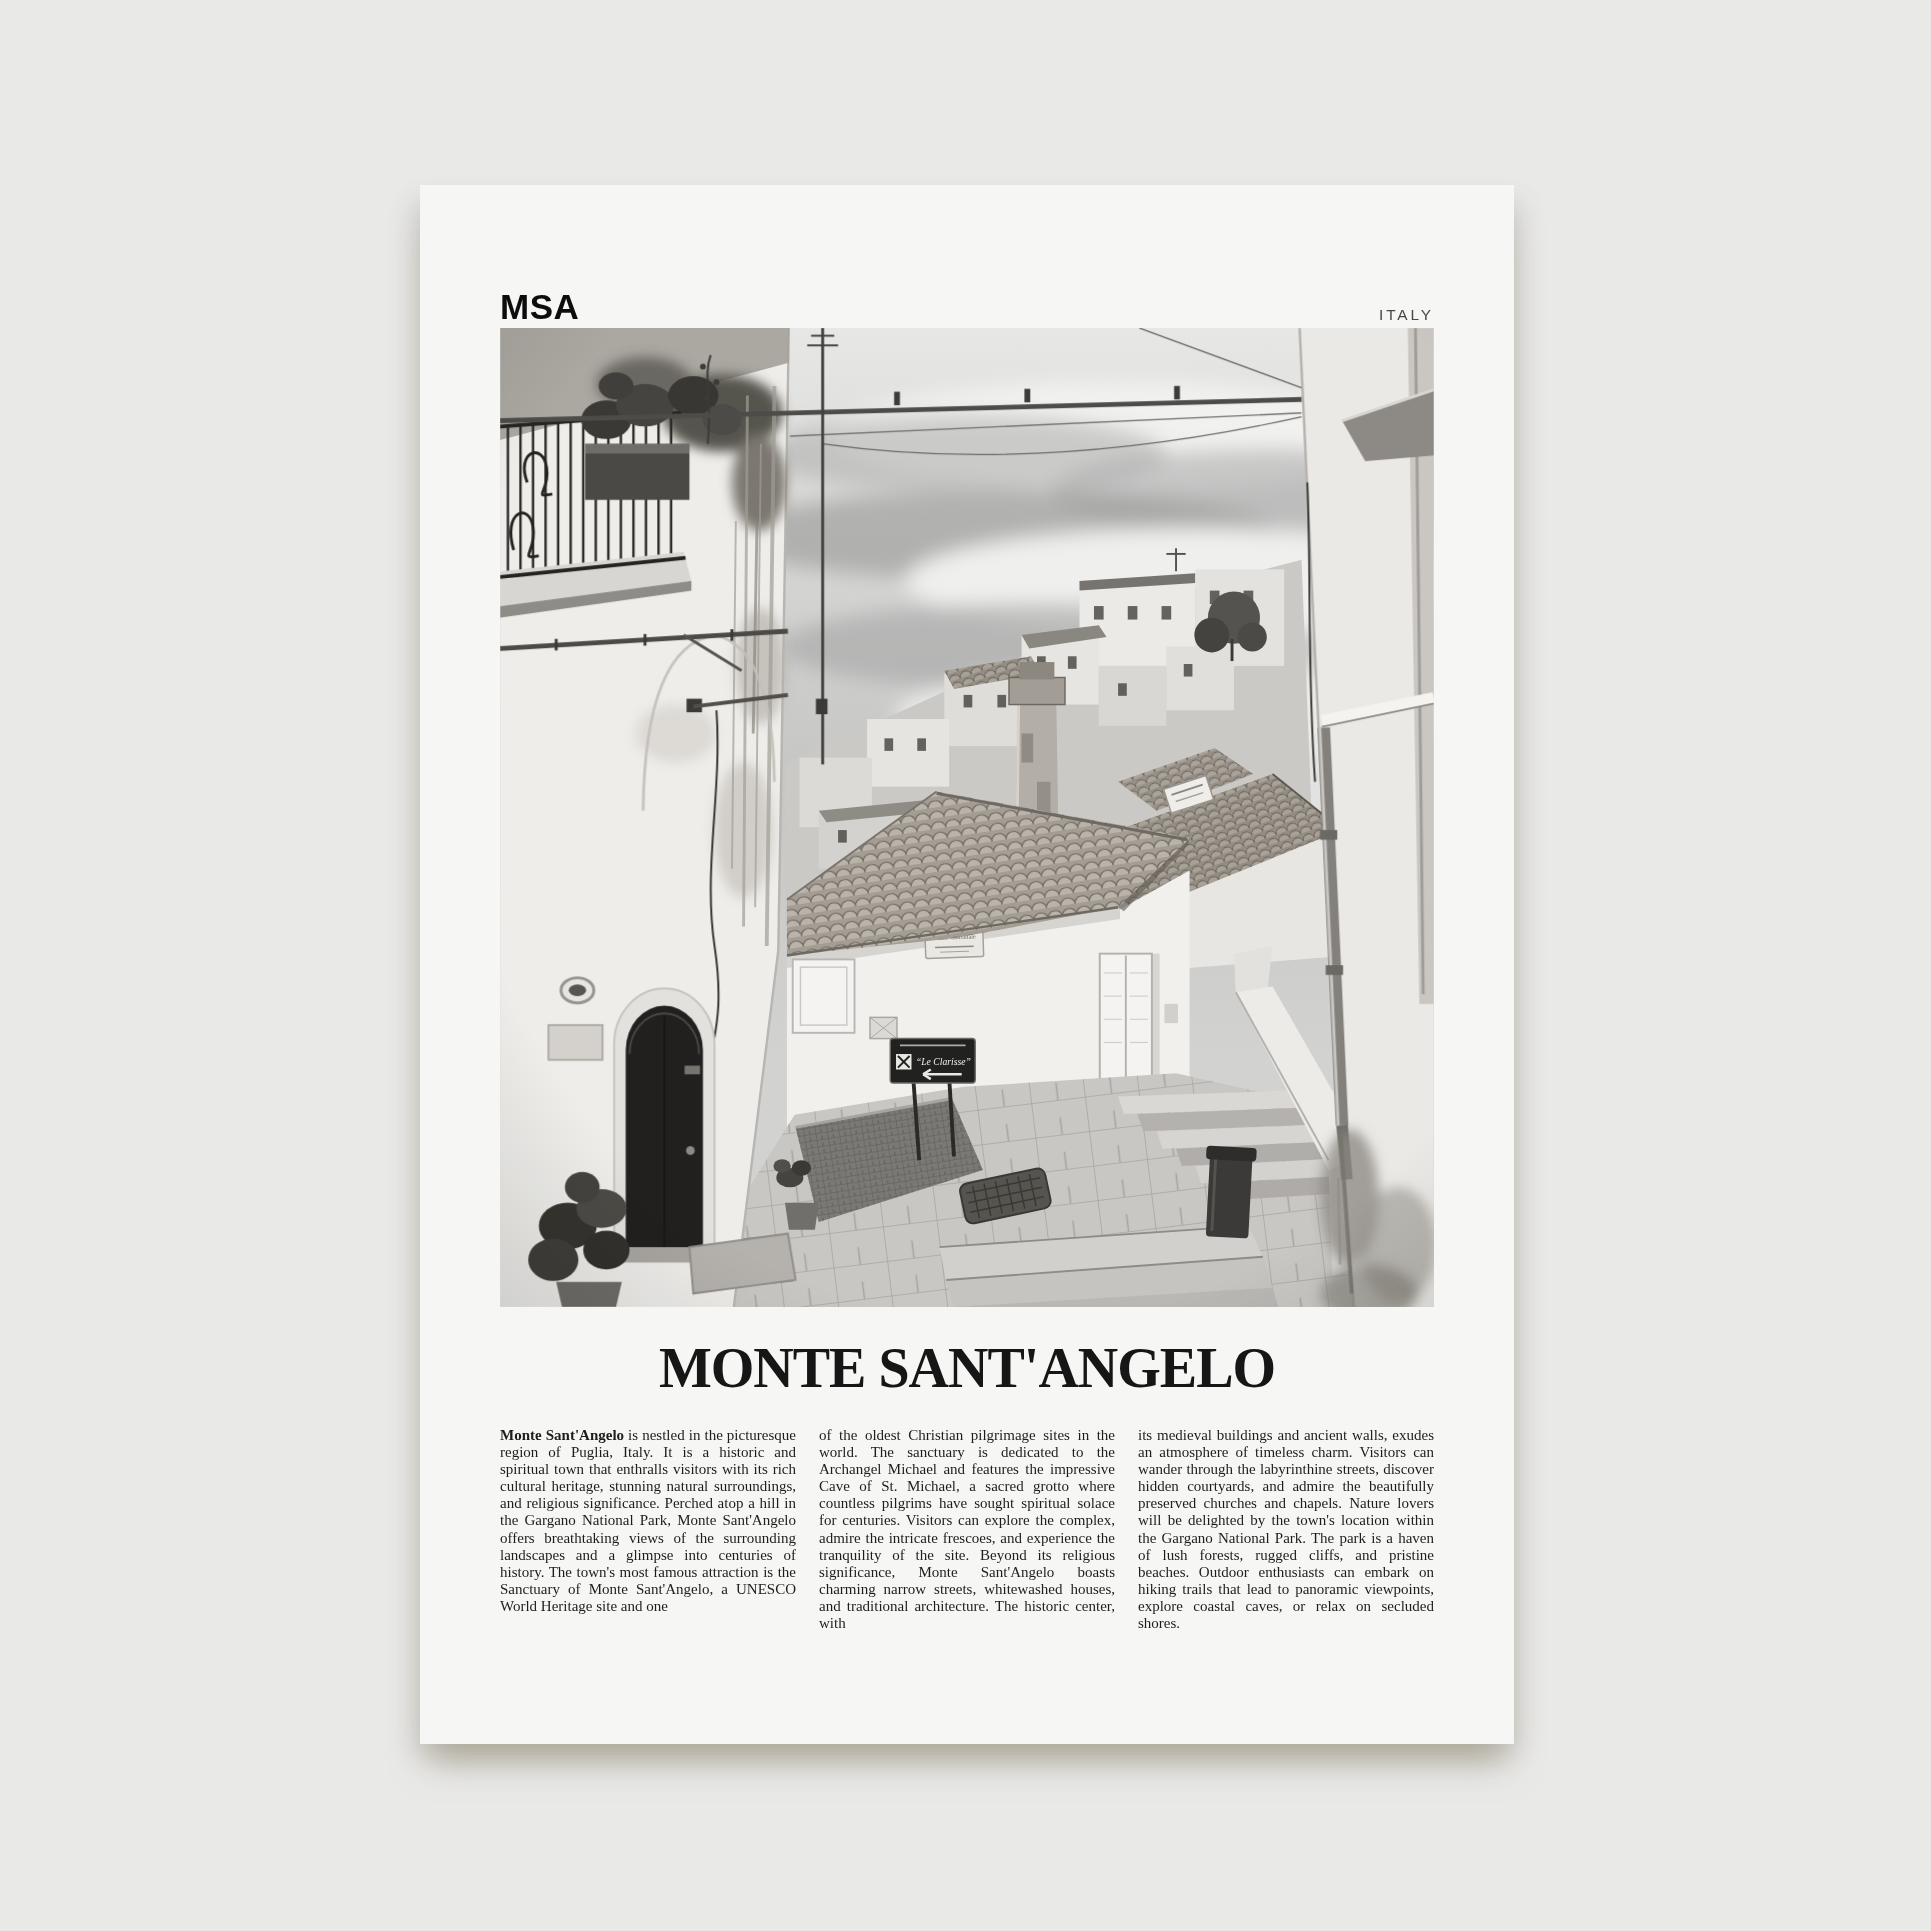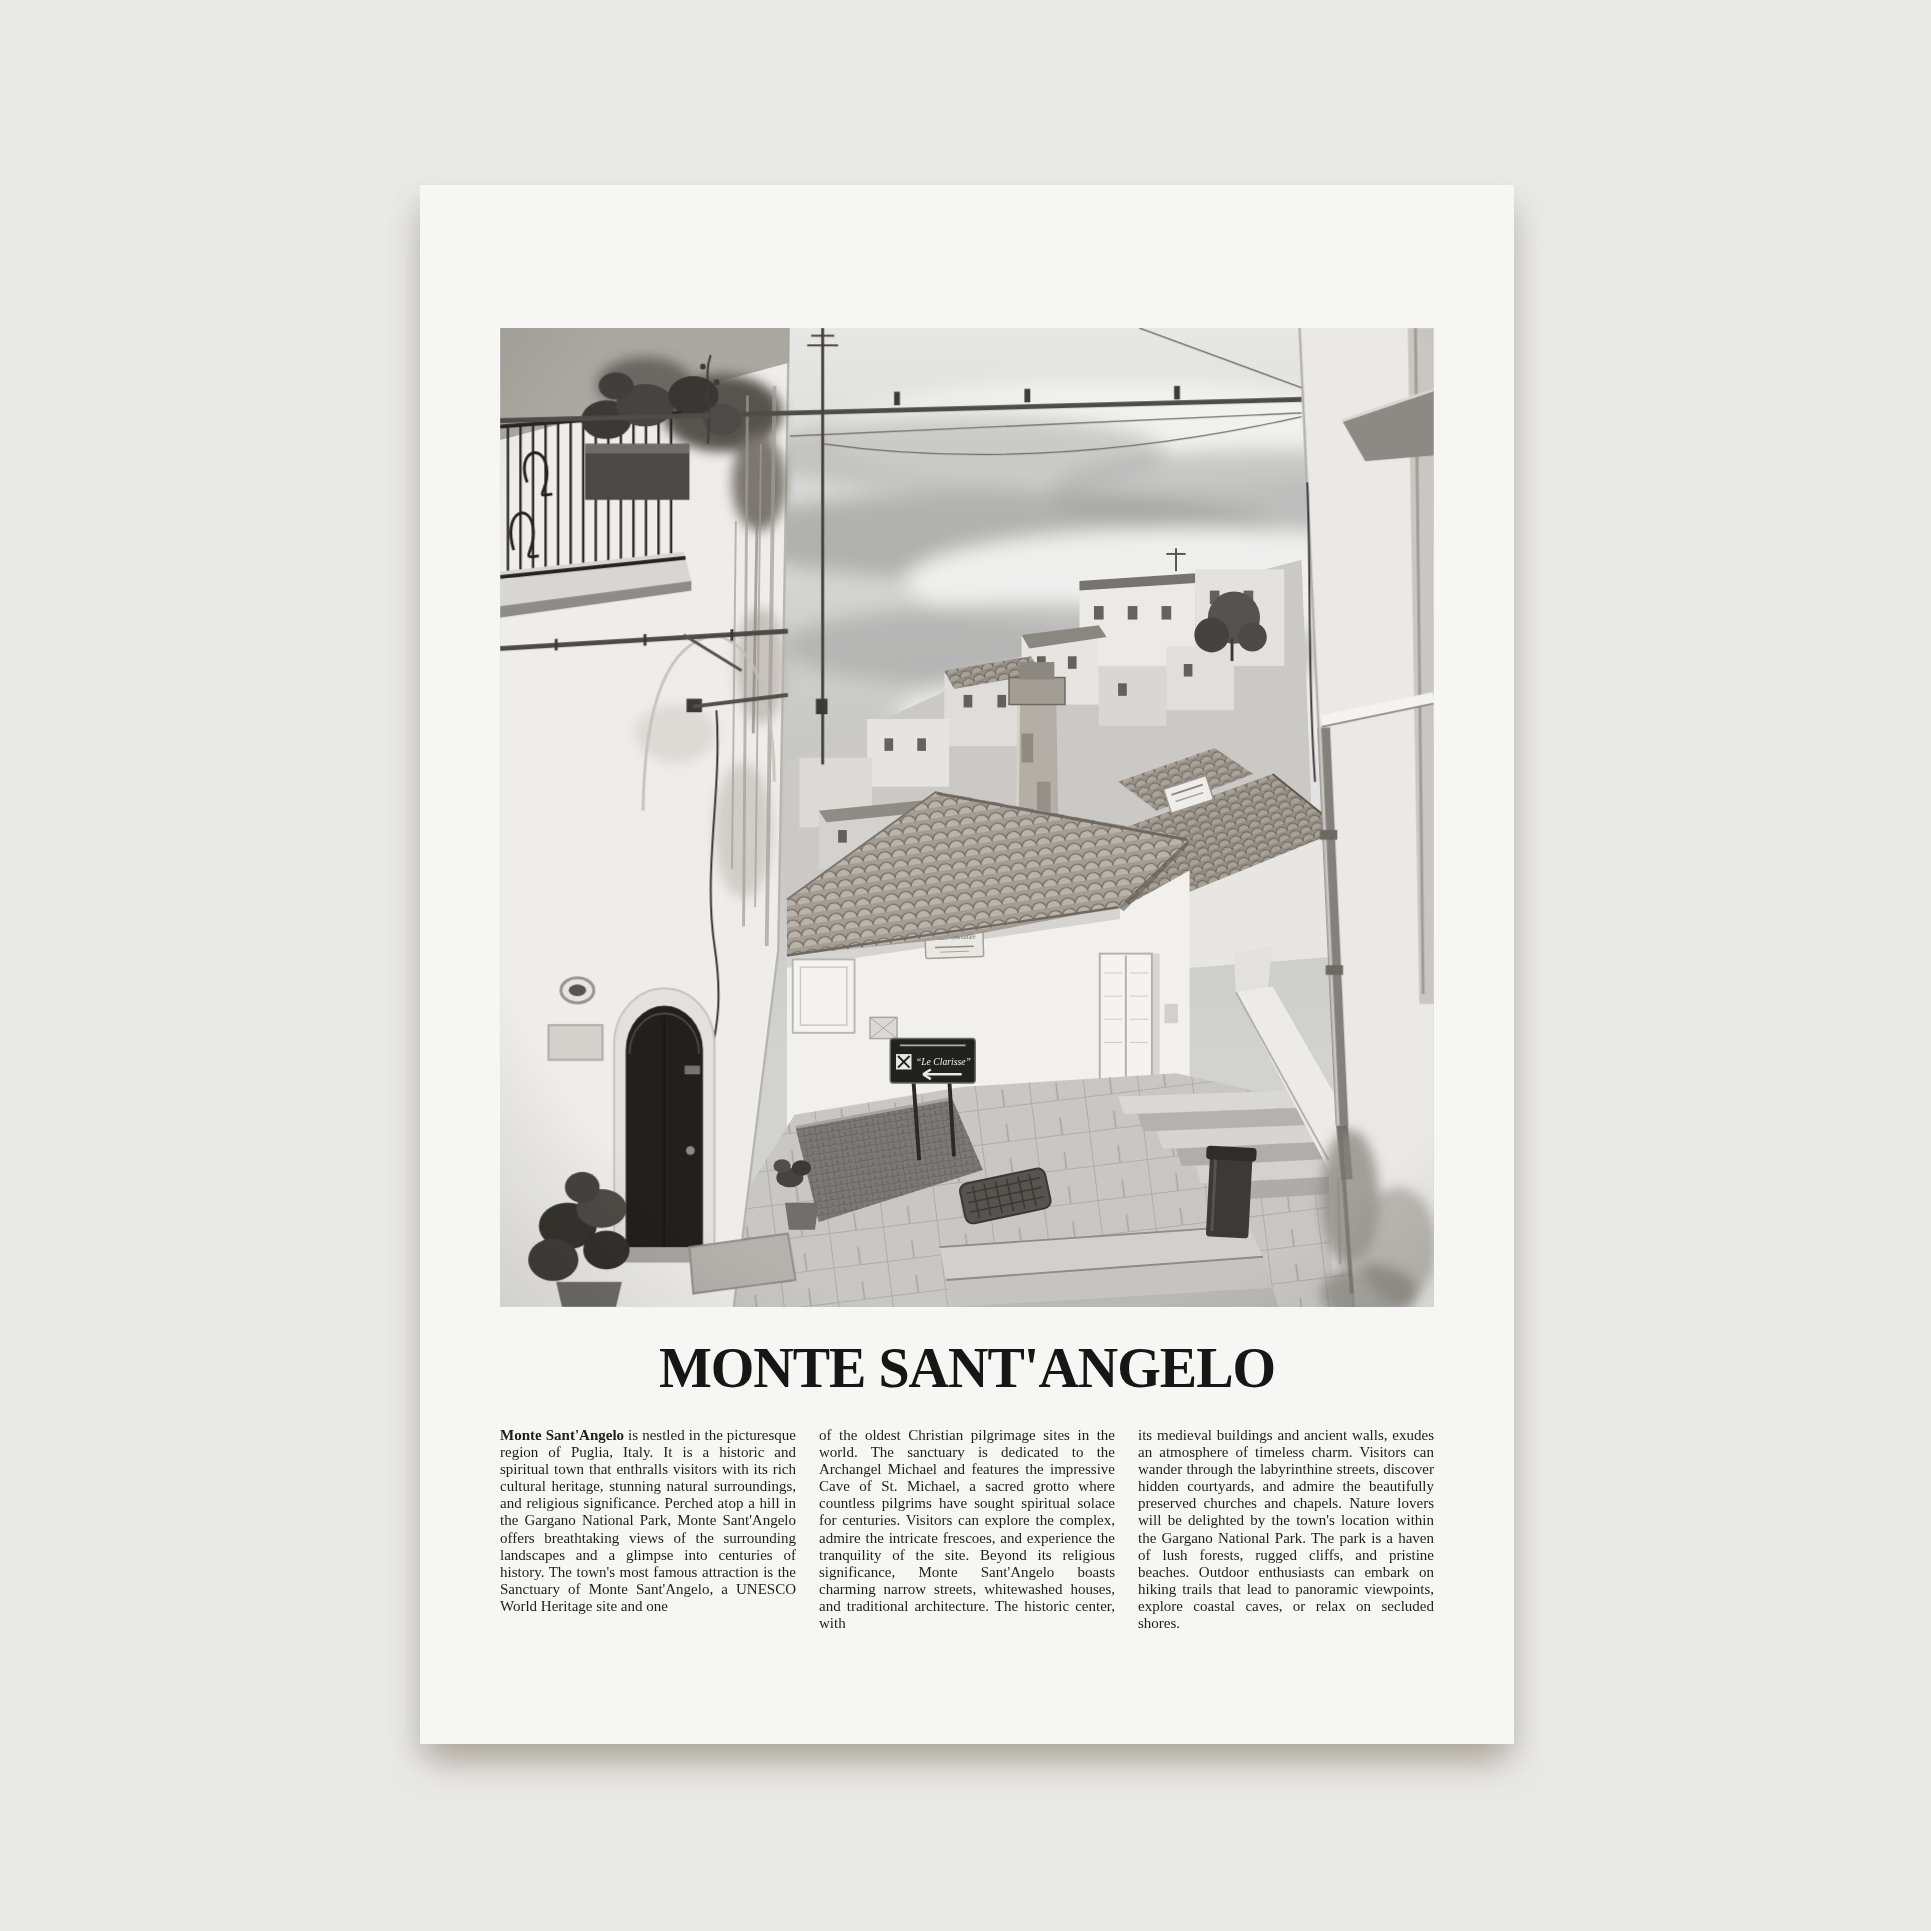--- a/index.html
+++ b/index.html
@@ -52,20 +52,24 @@
   }
   .col p{margin:0;}
   .col .lead{font-weight:700;}
 </style>
 </head>
 <body>
 
 <div class="stage">
   <div class="poster">
 
+    <header class="poster-header">
+      <div class="brand">MSA</div>
+      <div class="country">ITALY</div>
+    </header>
 
     <figure class="photo">
       <svg viewBox="0 0 967 1014" xmlns="http://www.w3.org/2000/svg">
         <defs>
           <linearGradient id="skyg" x1="0" y1="0" x2="0" y2="1">
             <stop offset="0" stop-color="#e7e7e6"></stop>
             <stop offset="0.45" stop-color="#c6c6c5"></stop>
             <stop offset="0.75" stop-color="#d2d2d1"></stop>
           </linearGradient>
           <radialGradient id="vig" cx="0.55" cy="0.42" r="0.85">

